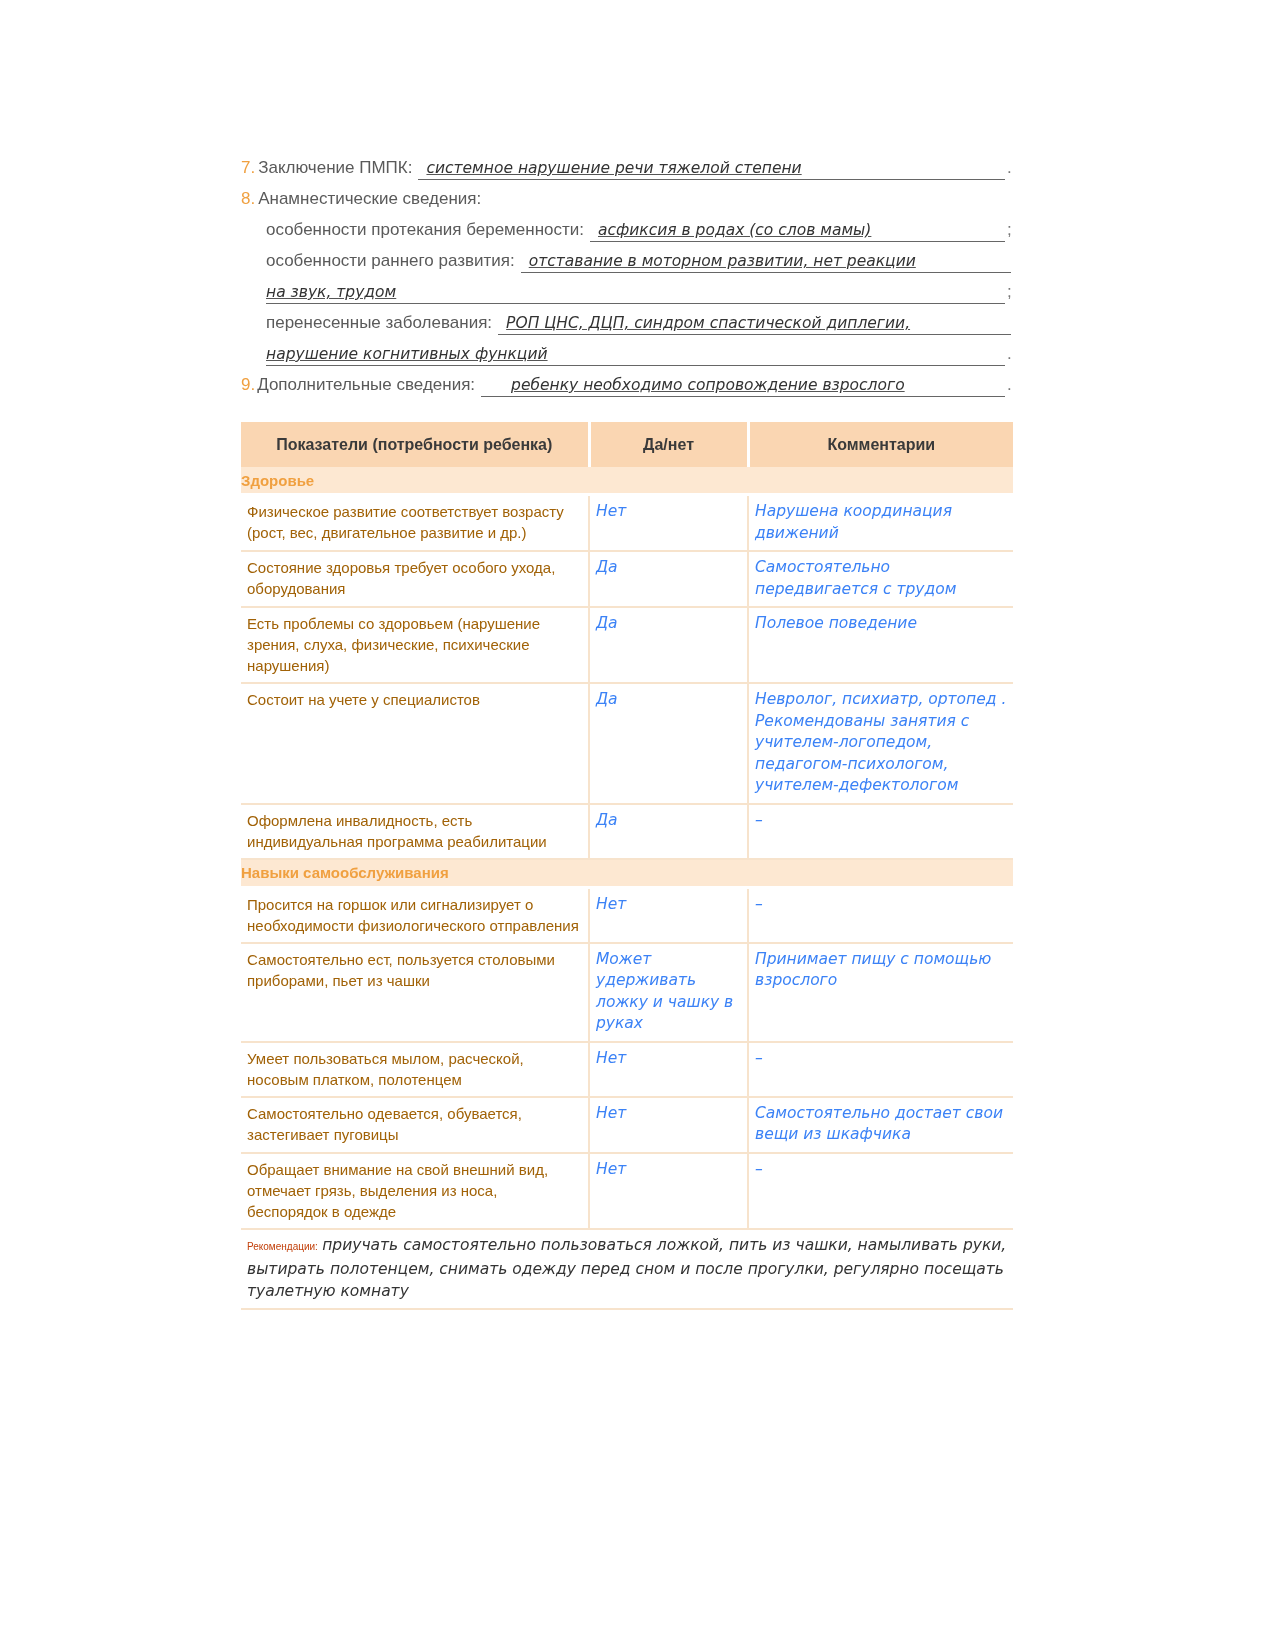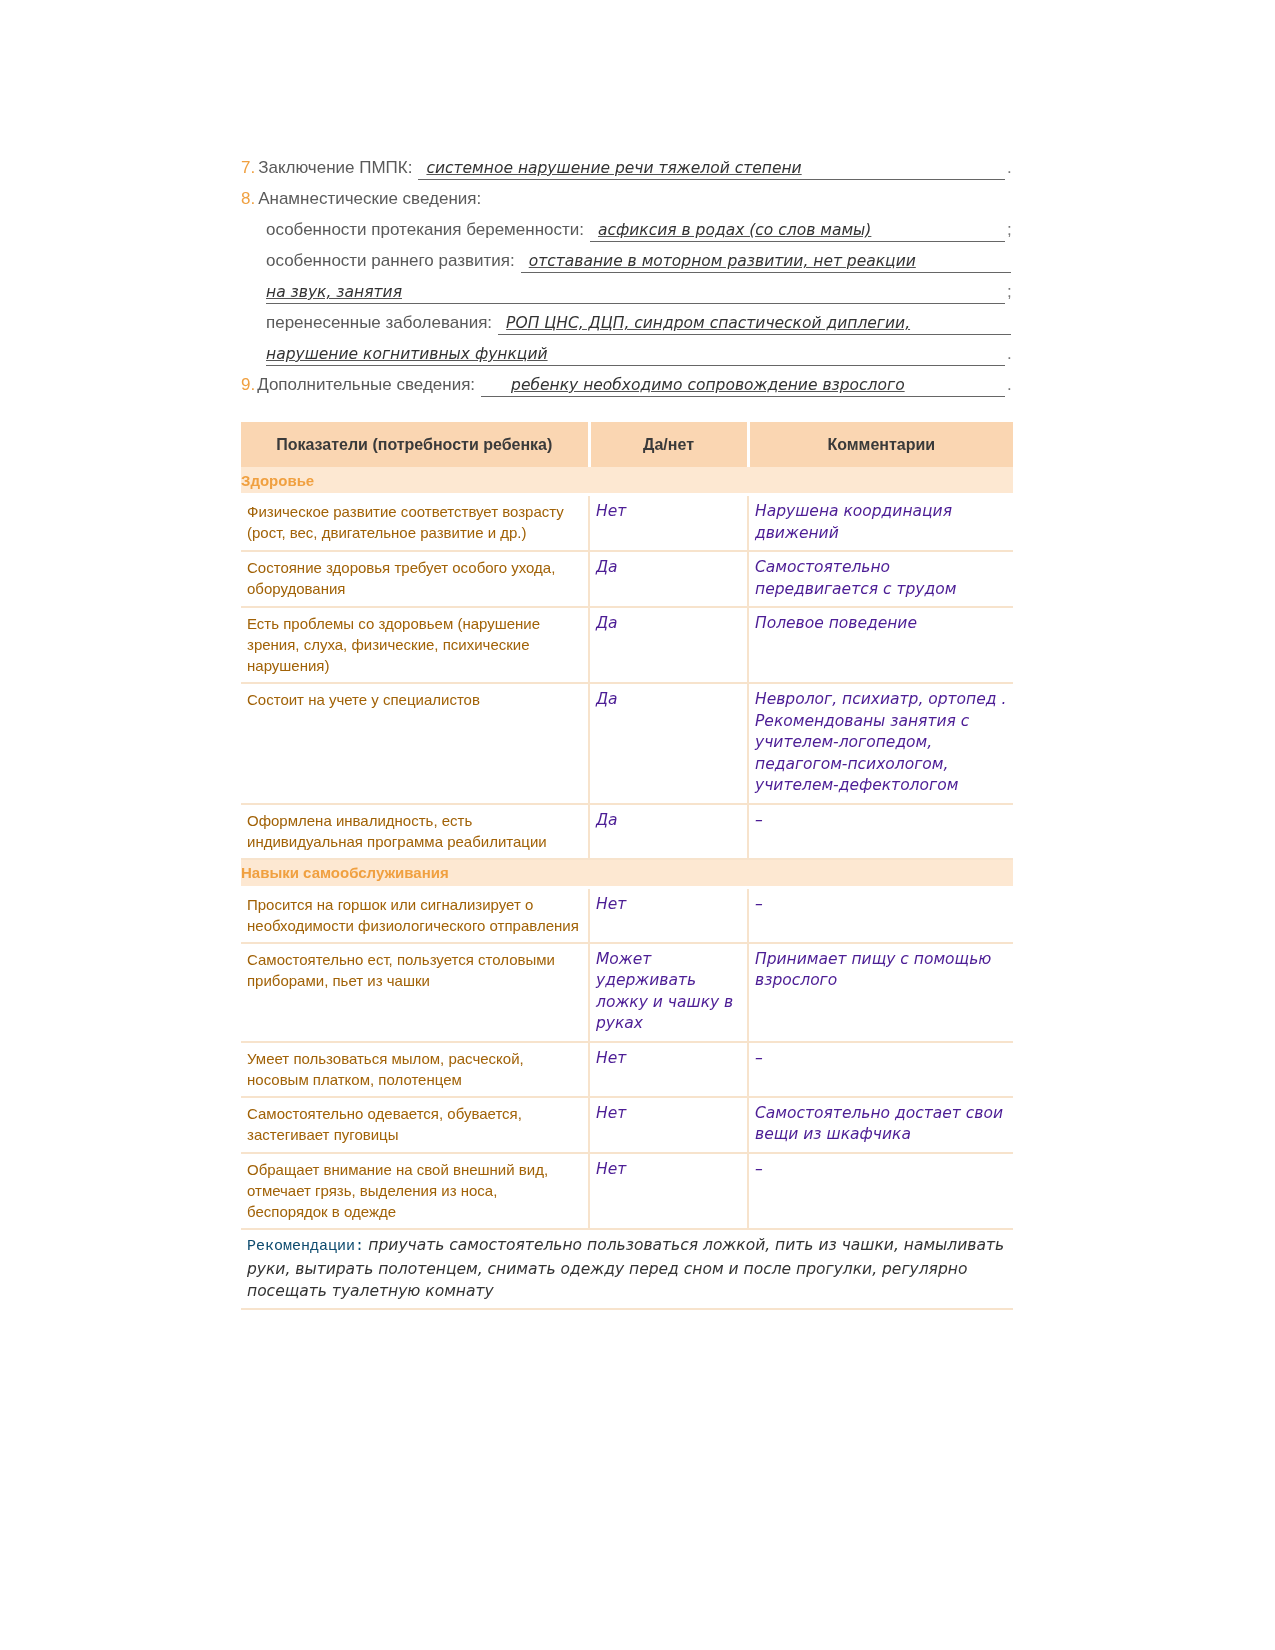--- a/index.html
+++ b/index.html
@@ -14,23 +14,23 @@
   .fill.full { margin-left:0; padding-left:0; }
   .punct { color:#777; width:6px; }
   table { border-collapse:collapse; width:772px; margin-top:22px; table-layout:fixed; }
   col.c1 { width:348px; } col.c2 { width:159px; } col.c3 { width:265px; }
   th { background:#fad6b2; font-weight:bold; color:#3a3a3a; font-size:16px; height:27px; padding:9px;
        text-align:center; border-right:3px solid #fff; }
   th:last-child { border-right:none; }
   td.section { background:#fde8d2; color:#f0a040; font-weight:bold; font-size:15px; height:26px; padding:0; border-bottom:3px solid #fff; }
   tr.row td { vertical-align:top; padding:5px 6px 6px 6px; border-bottom:2px solid #f7e3cc; font-size:15px; line-height:21px; }
   tr.row td.ind { color:#a16207; }
-  tr.row td.yn, tr.row td.cm { font-style:italic; color:#4c1d95; font-family:"DejaVu Sans", sans-serif; font-size:15.5px; line-height:21.5px; border-left:2px solid #f7e3cc; }
+  tr.row td.yn, tr.row td.cm { font-style:italic; color:#3b82f6; font-family:"DejaVu Sans", sans-serif; font-size:15.5px; line-height:21.5px; border-left:2px solid #f7e3cc; }
   .rec { font-size:15.5px; line-height:22px; padding:4px 6px 6px 6px; border-bottom:2px solid #f7e3cc; width:760px; }
-  .rec-label { color:#0c4a6e; font-size:15px; font-family:Liberation Mono, monospace; }
+  .rec-label { color:#c2410c; font-size:10px; font-family:Liberation Sans, sans-serif; }
   .rec-text { font-style:italic; color:#333; font-family:"DejaVu Sans", sans-serif; }
 </style>
 </head>
 <body>
 
 <div class="page">
 
   <div class="line">
     <span class="num">7.</span>
     <span style="margin-left:3px">Заключение ПМПК:</span>
@@ -47,21 +47,21 @@
     <span>особенности протекания беременности:</span>
     <span class="fill">асфиксия в родах (со слов мамы)</span>
     <span class="punct">;</span>
   </div>
 
   <div class="line indent">
     <span>особенности раннего развития:</span>
     <span class="fill">отставание в моторном развитии, нет реакции</span>
   </div>
   <div class="line indent">
-    <span class="fill full">на звук, занятия</span>
+    <span class="fill full">на звук, трудом</span>
     <span class="punct">;</span>
   </div>
 
   <div class="line indent">
     <span>перенесенные заболевания:</span>
     <span class="fill">РОП ЦНС, ДЦП, синдром спастической диплегии,</span>
   </div>
   <div class="line indent">
     <span class="fill full">нарушение когнитивных функций</span>
     <span class="punct">.</span>

